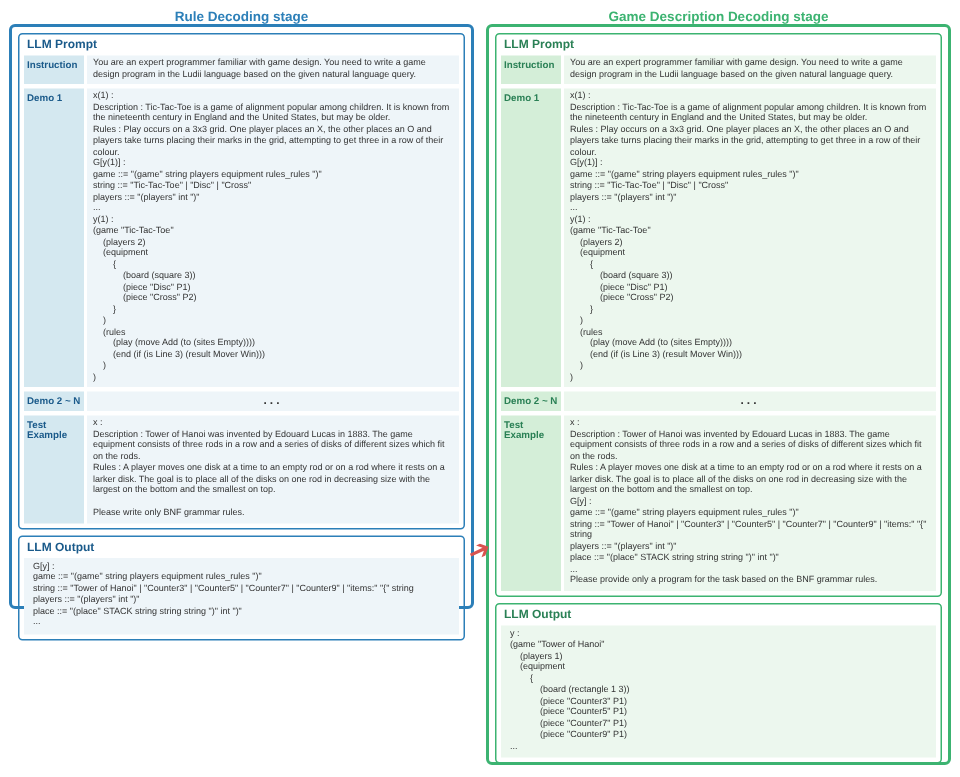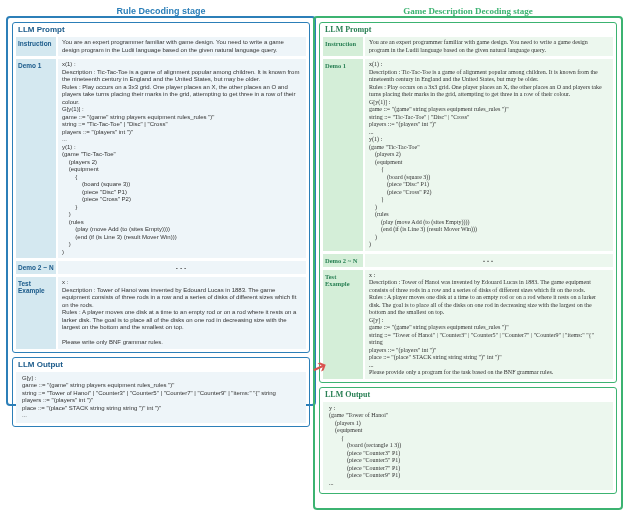--- a/index.html
+++ b/index.html
@@ -1,19 +1,19 @@
 <!DOCTYPE html>
 <html><head>
 <meta charset="utf-8">
 <style>
   * { box-sizing: border-box; margin: 0; padding: 0; }
   body { font-family: Arial, Helvetica, sans-serif; font-size: 7px; background: #fff; width: 640px; height: 518px; position: relative; }
   .stage { position: absolute; border: 2px solid; border-radius: 4px; }
   .stage-left { left: 6px; top: 16px; width: 310px; height: 390px; border-color: #2c7fb8; }
-  .stage-right { left: 313px; top: 16px; width: 310px; height: 494px; border-color: #3cb371; font-family: Liberation Serif, serif; }
+  .stage-right { left: 324px; top: 16px; width: 310px; height: 494px; border-color: #3cb371; }
   .stage-title { position: absolute; top: -12px; font-size: 9px; font-weight: bold; left: 50%; transform: translateX(-50%); white-space: nowrap; }
   .stage-left .stage-title { color: #2c7fb8; }
   .stage-right .stage-title { color: #3cb371; }
   .box { border: 1px solid; border-radius: 3px; margin: 4px; position: relative; }
   .box-l { border-color: #2c7fb8; }
   .box-r { border-color: #3cb371; }
   .box-header { font-size: 8px; padding: 2px 5px 3px 5px; font-weight: bold; }
   .box-l .box-header { color: #1a5a8a; }
   .box-r .box-header { color: #2a8055; }
   .section { display: flex; margin: 0 3px 3px 3px; }

